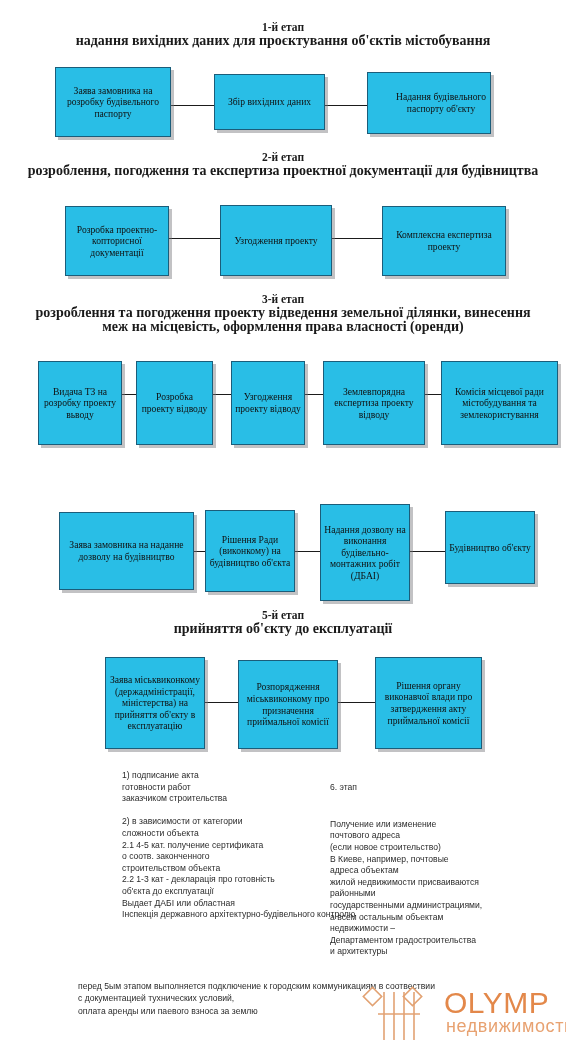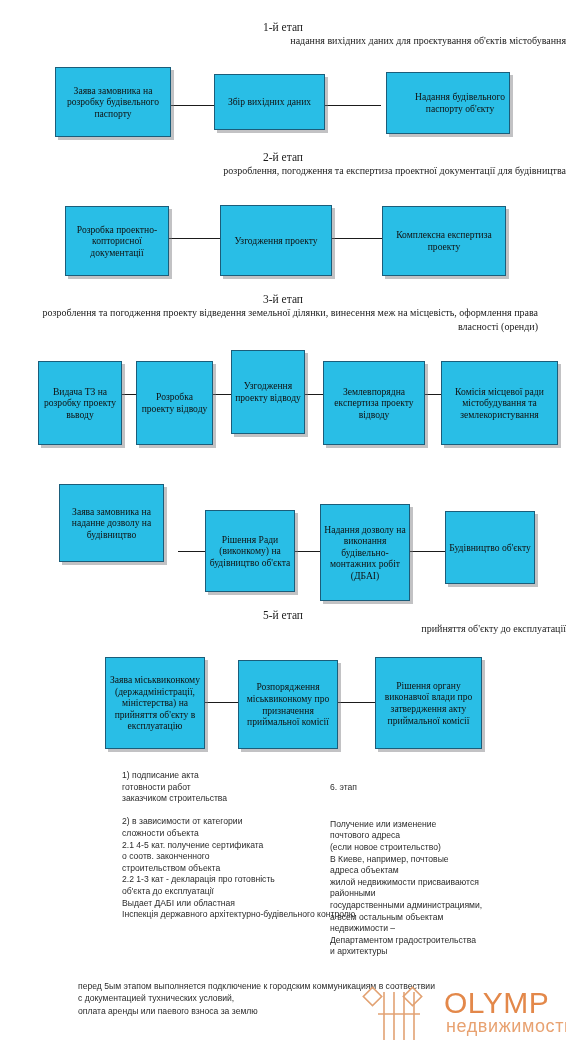--- a/index.html
+++ b/index.html
@@ -13,23 +13,24 @@
   }
   .page{position:relative;width:566px;height:1049px;}
 
   
   .stage-head{
     text-align:center;
     font-family:"Liberation Serif",serif;
     font-size:11.5px;
     line-height:14px;
     color:#1a1a1a;
+    font-weight:bold;
   }
   .stage-title{font-size:11.5px;}
-  .stage-sub{font-size:10px;text-align:right;}
+  .stage-sub{font-size:14px;}
 
   
   .row{position:relative;}
   .box{
     position:absolute;
     background:#29bee6;
     border:1px solid #1b5d7a;
     box-shadow:3px 3px 0 rgba(120,120,125,.45);
     display:flex;
     align-items:center;
@@ -99,21 +100,21 @@
   <div class="row">
     <div class="conn" style="left:170px;top:105px;width:44px;"></div>
     <div class="conn" style="left:325px;top:105px;width:56px;"></div>
 
     <div class="box" style="left:55px;top:67px;width:116px;height:70px;">
       <span>Заява замовника на розробку будівельного паспорту</span>
     </div>
     <div class="box" style="left:214px;top:74px;width:111px;height:56px;">
       <span>Збір вихідних даних</span>
     </div>
-    <div class="box" style="left:386px;top:72px;width:124px;height:62px;padding-left:27px;">
+    <div class="box" style="left:367px;top:72px;width:124px;height:62px;padding-left:27px;">
       <span>Надання будівельного паспорту об'єкту</span>
     </div>
   </div>
 
   <div class="stage-head" style="position:absolute;left:0;top:150px;width:566px;">
     <div class="stage-title">2-й етап</div>
     <div class="stage-sub">розроблення, погодження та експертиза проектної документації для будівництва</div>
   </div>
 
   <div class="row">
@@ -141,38 +142,38 @@
     <div class="conn" style="left:213px;top:394px;width:18px;"></div>
     <div class="conn" style="left:305px;top:394px;width:18px;"></div>
     <div class="conn" style="left:425px;top:394px;width:16px;"></div>
 
     <div class="box" style="left:38px;top:361px;width:84px;height:84px;">
       <span>Видача ТЗ на розробку проекту вьводу</span>
     </div>
     <div class="box" style="left:136px;top:361px;width:77px;height:84px;">
       <span>Розробка проекту відводу</span>
     </div>
-    <div class="box" style="left:231px;top:350px;width:74px;height:84px;">
+    <div class="box" style="left:231px;top:361px;width:74px;height:84px;">
       <span>Узгодження проекту відводу</span>
     </div>
     <div class="box" style="left:323px;top:361px;width:102px;height:84px;">
       <span>Землевпорядна експертиза проекту відводу</span>
     </div>
     <div class="box" style="left:441px;top:361px;width:117px;height:84px;">
       <span>Комісія місцевої ради містобудування та землекористування</span>
     </div>
   </div>
 
 
   <div class="row">
     <div class="conn" style="left:178px;top:551px;width:27px;"></div>
     <div class="conn" style="left:295px;top:551px;width:25px;"></div>
     <div class="conn" style="left:410px;top:551px;width:35px;"></div>
 
-    <div class="box" style="left:59px;top:484px;width:105px;height:78px;">
+    <div class="box" style="left:59px;top:512px;width:135px;height:78px;">
       <span>Заява замовника на наданне дозволу на будівництво</span>
     </div>
     <div class="box" style="left:205px;top:510px;width:90px;height:82px;">
       <span>Рішення Ради (виконкому) на будівництво об'єкта</span>
     </div>
     <div class="box" style="left:320px;top:504px;width:90px;height:97px;">
       <span>Надання дозволу на виконання будівельно-монтажних робіт (ДБАІ)</span>
     </div>
     <div class="box" style="left:445px;top:511px;width:90px;height:73px;">
       <span>Будівництво об'єкту</span>

